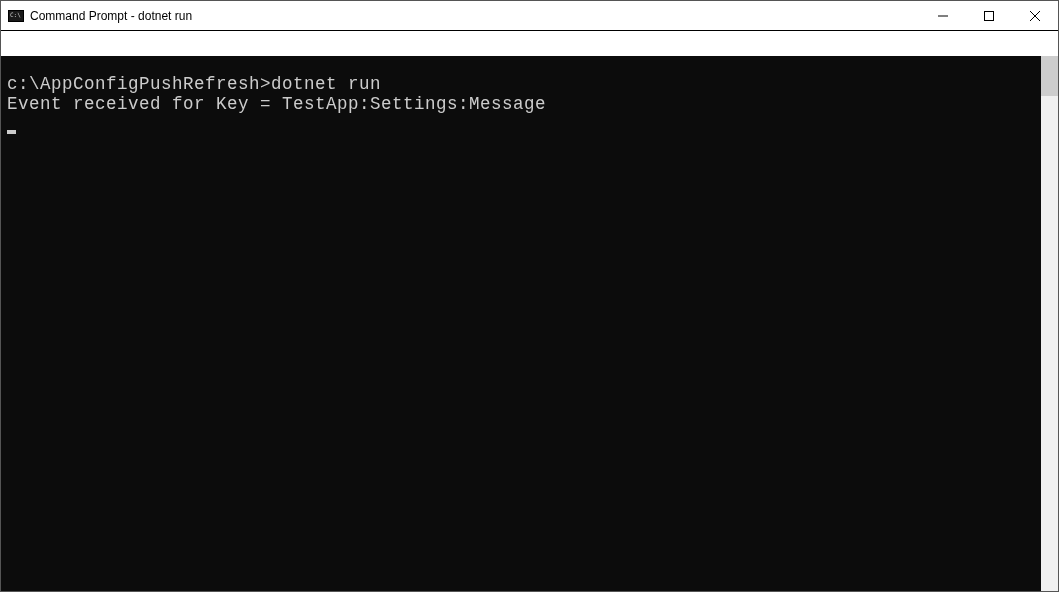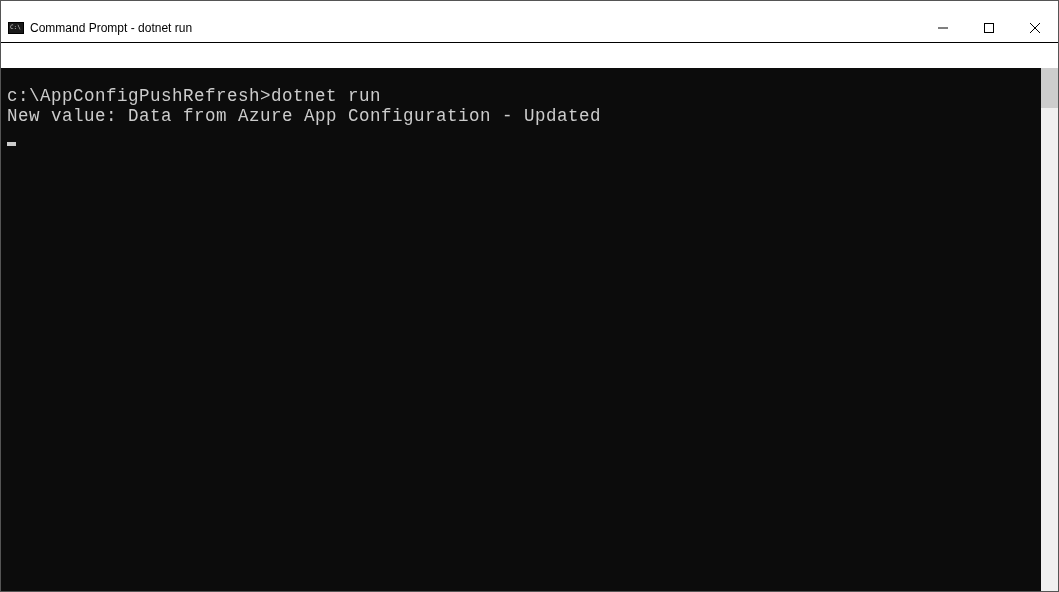--- a/index.html
+++ b/index.html
@@ -14,21 +14,20 @@
       font-family: "Segoe UI", Tahoma, sans-serif;
       overflow: hidden;
       border: 1px solid #555;
     }
     .titlebar {
       height: 30px;
       background: #ffffff;
       display: flex;
       align-items: center;
       border-bottom: 1px solid #000;
-      margin-top: 12px;
     }
     .titlebar-icon {
       width: 16px;
       height: 16px;
       margin-left: 7px;
       margin-right: 6px;
       display: flex;
       align-items: center;
       justify-content: center;
     }
@@ -130,19 +129,19 @@
         <line x1="0" y1="0" x2="10" y2="10" stroke="#000" stroke-width="1"></line>
         <line x1="10" y1="0" x2="0" y2="10" stroke="#000" stroke-width="1"></line>
       </svg>
     </div>
   </div>
 </div>
 
 <div class="terminal-wrapper">
   <div class="terminal">
     <div class="terminal-line"><span>c:\AppConfigPushRefresh&gt;</span><span>dotnet run</span></div>
-    <div class="terminal-line">New value: Data from Azure App Configuration - Updated</div>
+    <div class="terminal-line">Event received for Key = TestApp:Settings:Message</div>
     <div class="terminal-line"><span class="cursor"></span></div>
   </div>
   <div class="scrollbar">
     <div class="scroll-thumb"></div>
   </div>
 </div>
 
 </body></html>

